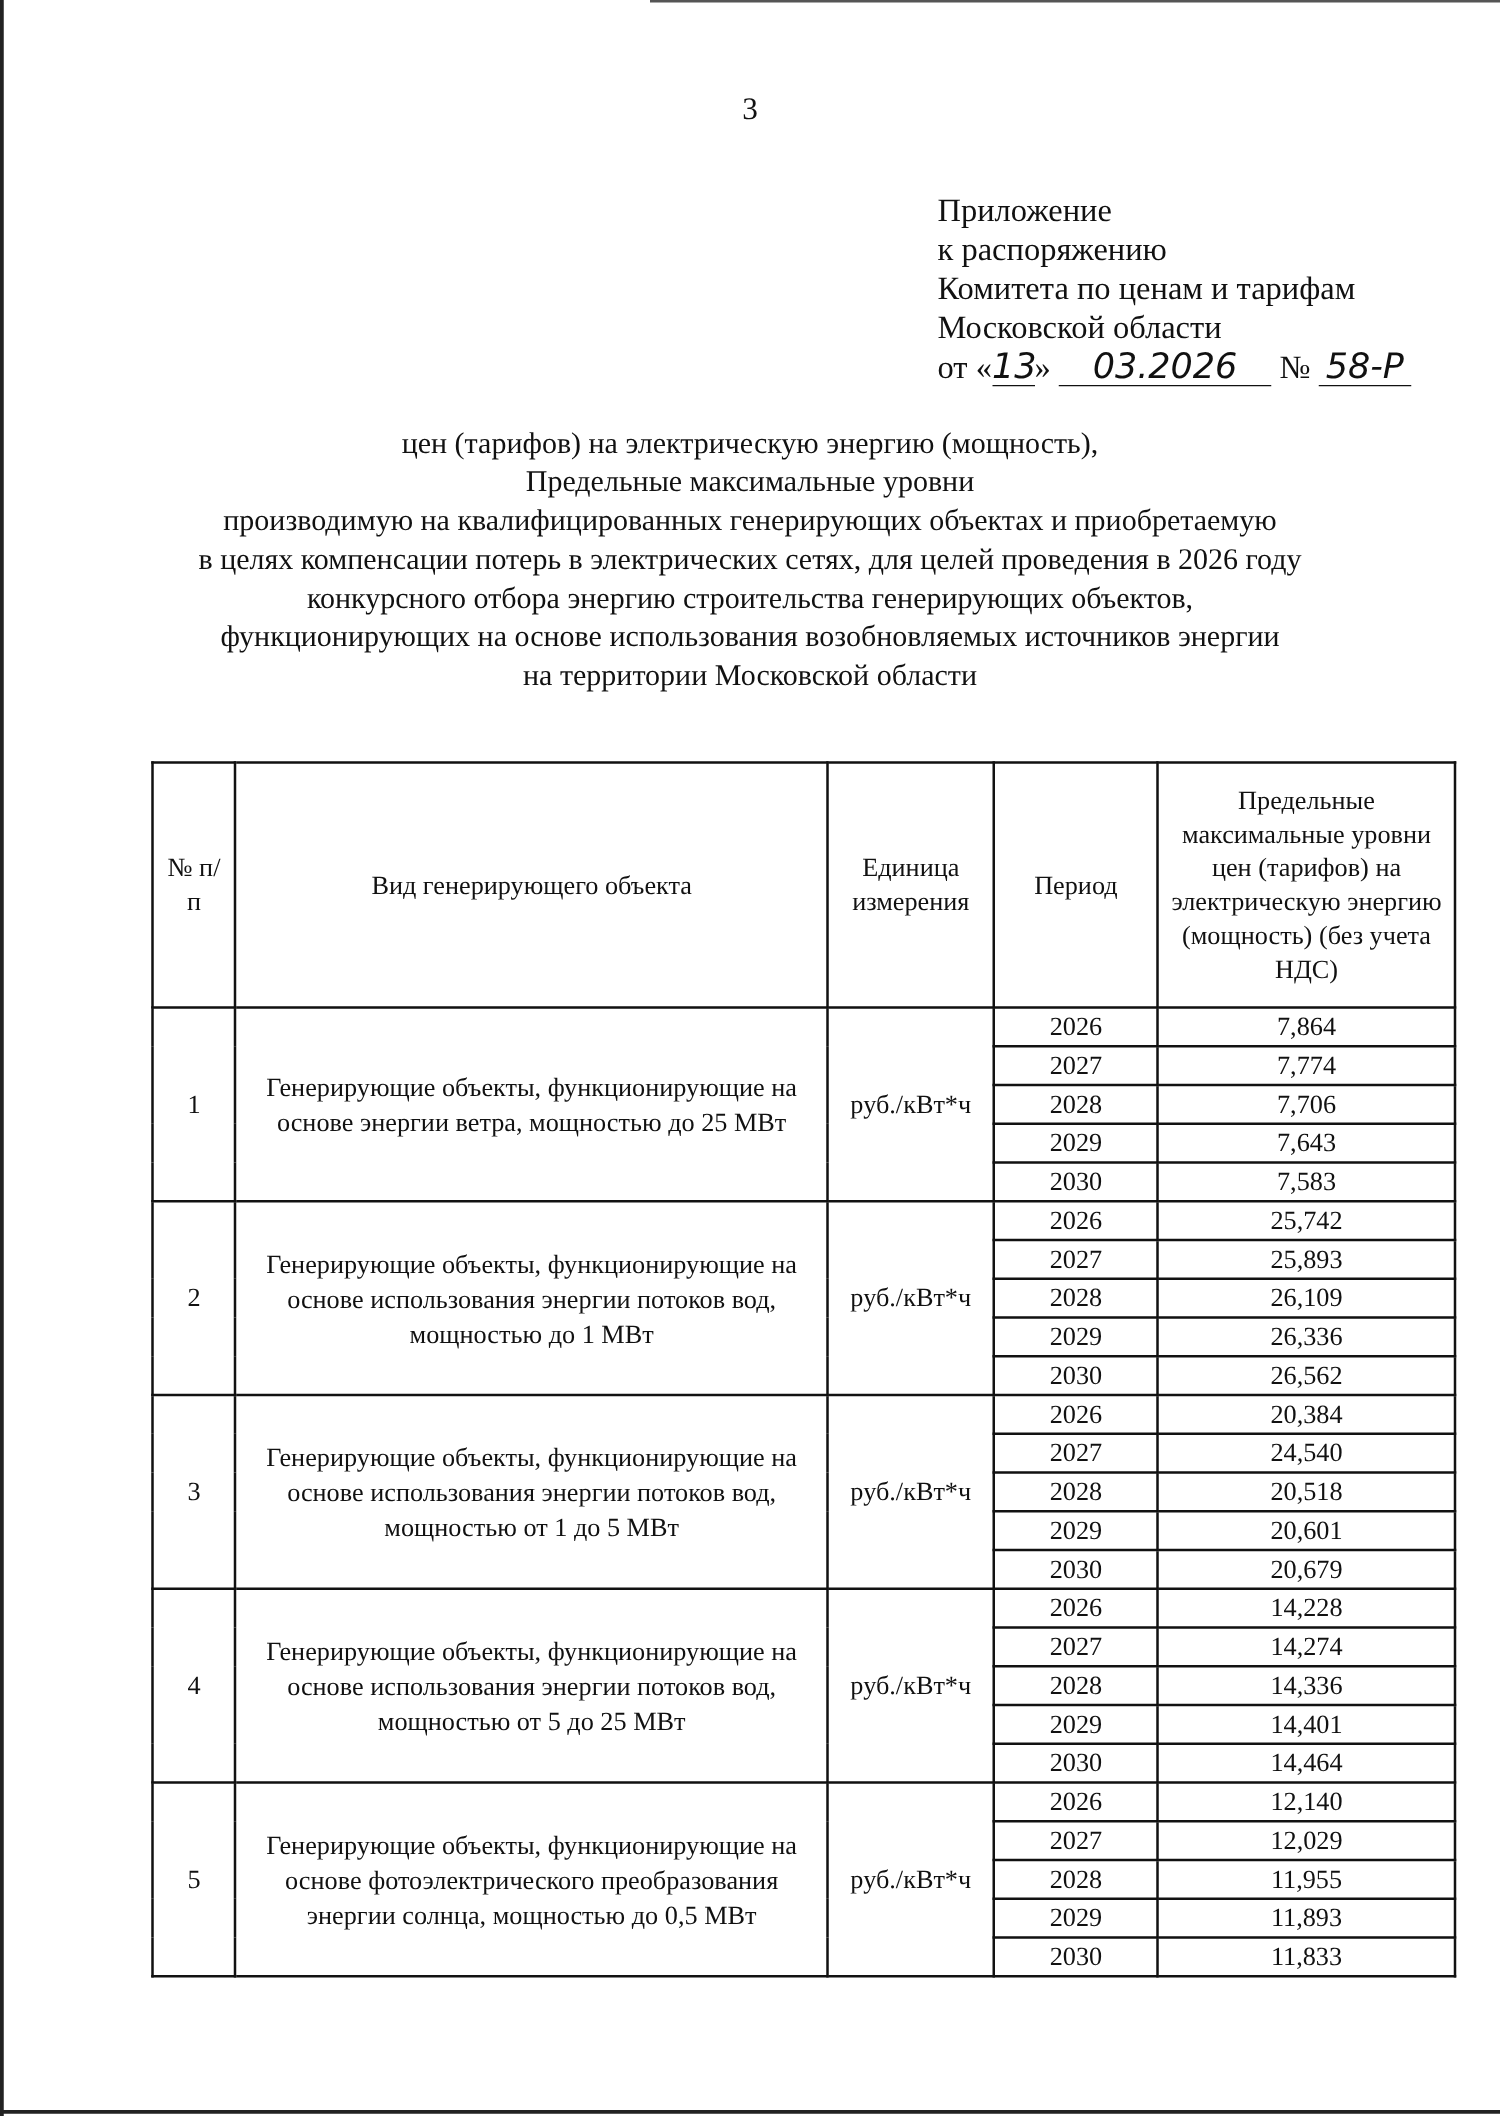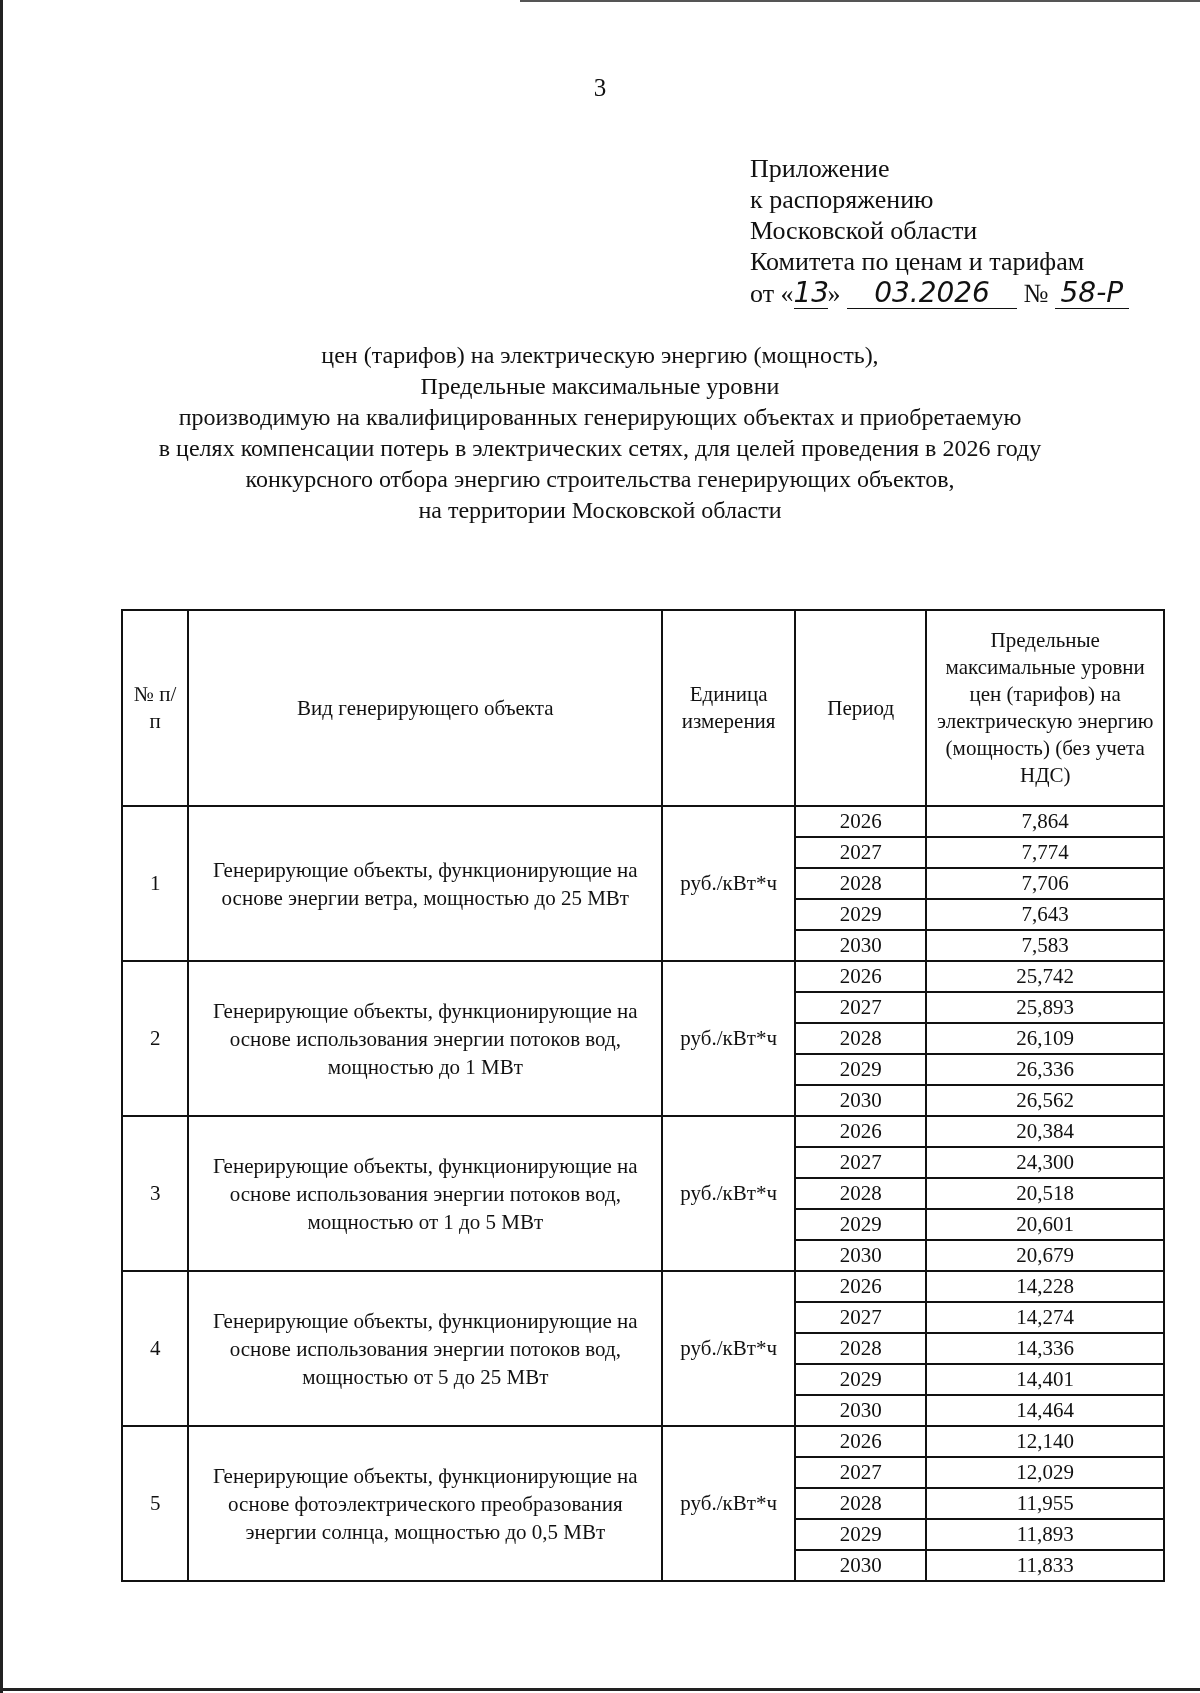--- a/index.html
+++ b/index.html
@@ -33,36 +33,37 @@
 
 <div class="scan-left"></div>
 <div class="scan-top"></div>
 <div class="scan-bottom"></div>
 
 <div class="page-num">3</div>
 
 <div class="appendix">
   <div>Приложение</div>
   <div>к распоряжению</div>
+  <div>Комитета по ценам и тарифам</div>
   <div>Московской области</div>
-  <div>Комитета по ценам и тарифам</div>
   <div>
     <span>от «</span><span class="hand" style="width:34px">13</span><span>»</span>
     <span class="hand" style="width:170px">03.2026</span>
     <span>№</span>
     <span class="hand" style="width:74px">58-Р</span>
   </div>
 </div>
 
 <div class="title">
   <div>цен (тарифов) на электрическую энергию (мощность),</div>
   <div>Предельные максимальные уровни</div>
   <div>производимую на квалифицированных генерирующих объектах и приобретаемую</div>
   <div>в целях компенсации потерь в электрических сетях, для целей проведения в 2026 году</div>
   <div>конкурсного отбора энергию строительства генерирующих объектов,</div>
+  <div>функционирующих на основе использования возобновляемых источников энергии</div>
   <div>на территории Московской области</div>
 </div>
 
 <table>
   <thead>
     <tr style="height:196px">
       <th class="c-num">№ п/п</th>
       <th class="c-type">Вид генерирующего объекта</th>
       <th class="c-unit">Единица измерения</th>
       <th class="c-period">Период</th>
@@ -118,21 +119,21 @@
       </tr>
       <tr>
         <td class="c-num" rowspan="5">3</td>
         <td class="c-type" rowspan="5">Генерирующие объекты, функционирующие на основе использования энергии потоков вод, мощностью от 1 до 5 МВт</td>
         <td class="c-unit" rowspan="5">руб./кВт*ч</td>
         <td class="yr">2026</td>
         <td class="pr">20,384</td>
       </tr>
       <tr>
         <td class="yr">2027</td>
-        <td class="pr">24,300</td>
+        <td class="pr">24,540</td>
       </tr>
       <tr>
         <td class="yr">2028</td>
         <td class="pr">20,518</td>
       </tr>
       <tr>
         <td class="yr">2029</td>
         <td class="pr">20,601</td>
       </tr>
       <tr>

